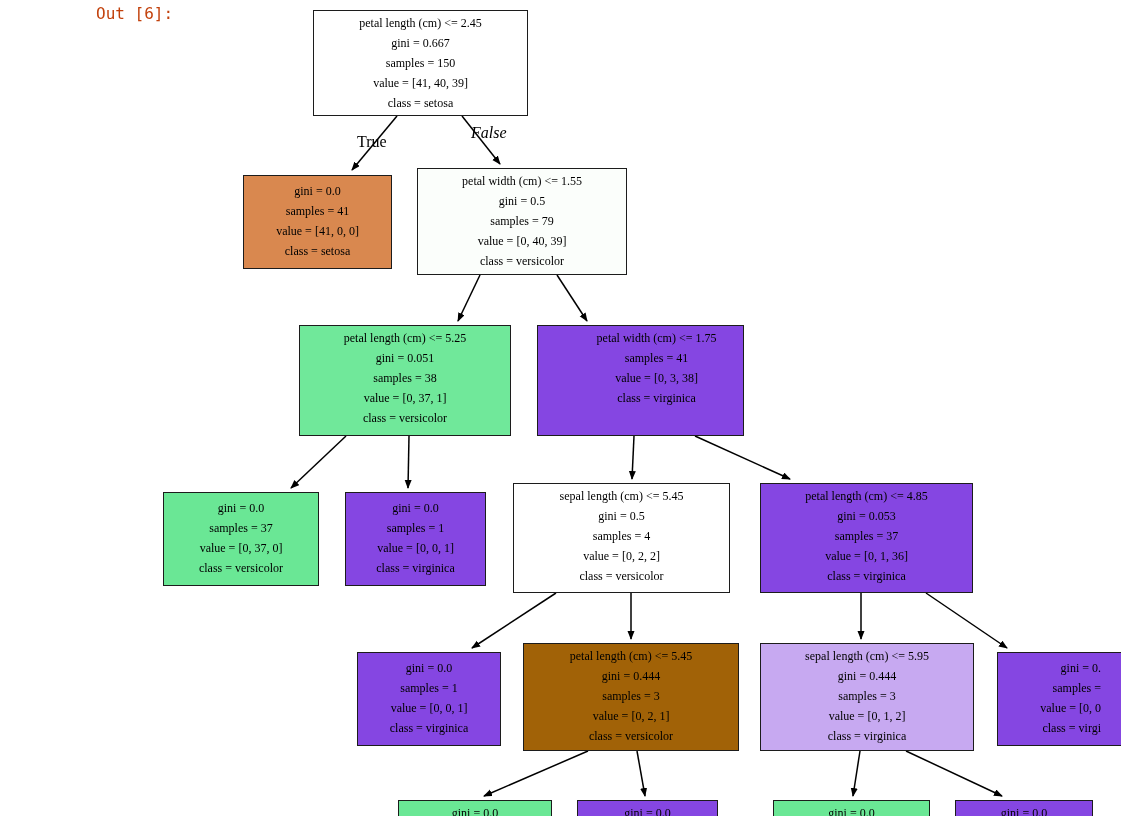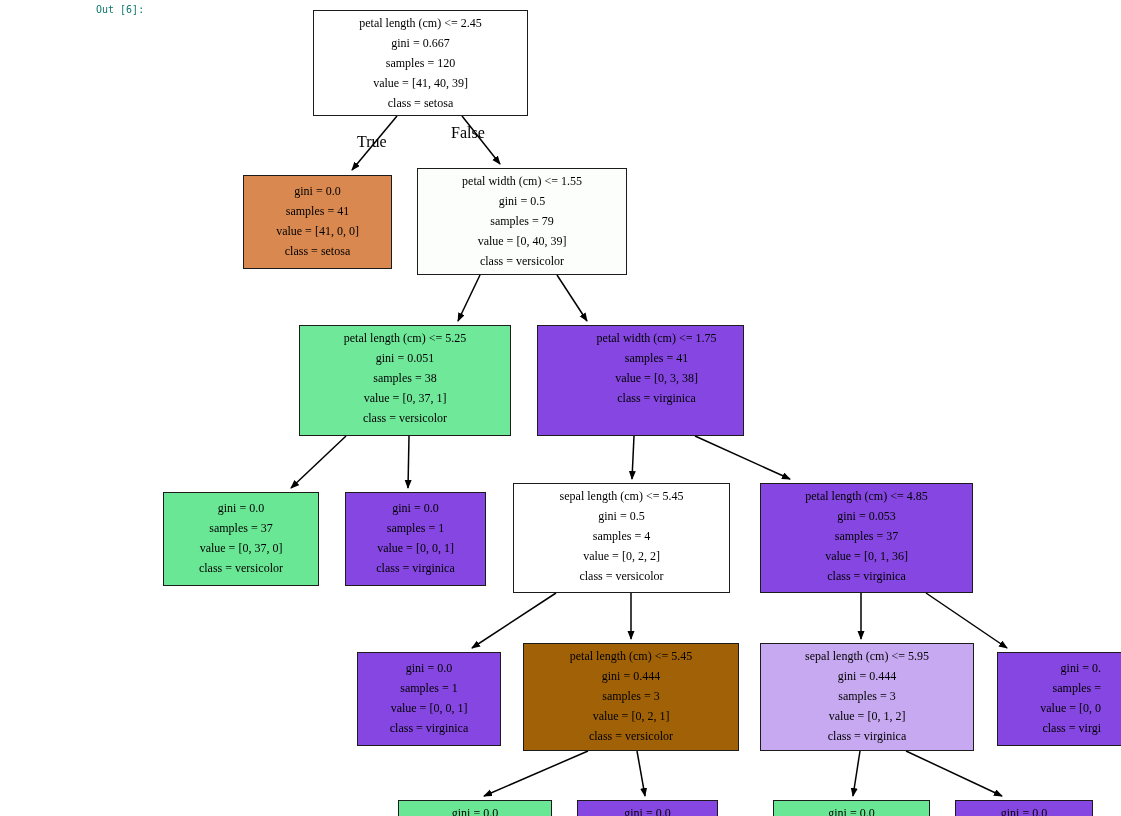--- a/index.html
+++ b/index.html
@@ -3,21 +3,21 @@
 <meta charset="utf-8">
 <style>
   html,body{margin:0;padding:0;}
   body{
     width:1121px;height:816px;overflow:hidden;position:relative;
     background:#ffffff;font-family:"Liberation Serif", serif;
   }
   .canvas{position:absolute;left:0;top:0;width:1121px;height:816px;}
   .out-label{
     position:absolute;left:96px;top:4px;
-    font-family:"DejaVu Sans Mono", monospace;font-size:10px;color:#0f766e;
+    font-family:"DejaVu Sans Mono", monospace;font-size:16px;color:#c2410c;
     white-space:pre;
   }
   svg.edges{position:absolute;left:0;top:0;}
   .node{
     position:absolute;border:1.5px solid #1c1c1c;box-sizing:border-box;
     text-align:center;color:#000;font-size:12px;line-height:20px;
     padding-top:2px;overflow:hidden;white-space:nowrap;
   }
   .nline{height:20px;}
   .n-white{background:#ffffff;}
@@ -59,26 +59,26 @@
       <line x1="861" y1="593" x2="861" y2="639" marker-end="url(#arrow)"></line>
       <line x1="926" y1="593" x2="1007" y2="648" marker-end="url(#arrow)"></line>
       <line x1="588" y1="751" x2="484" y2="796" marker-end="url(#arrow)"></line>
       <line x1="637" y1="751" x2="645" y2="796" marker-end="url(#arrow)"></line>
       <line x1="860" y1="751" x2="853" y2="796" marker-end="url(#arrow)"></line>
       <line x1="906" y1="751" x2="1002" y2="796" marker-end="url(#arrow)"></line>
     </g>
   </svg>
 
   <div class="edge-label" style="left:325px;top:133px;margin-left:32px;">True</div>
-  <div class="edge-label" style="left:451px;top:124px;">False</div>
+  <div class="edge-label" style="left:471px;top:124px;font-style:italic;">False</div>
 
   <div class="node n-white" style="left:313px;top:10px;width:215px;height:106px;">
       <div class="nline">petal length (cm) &lt;= 2.45</div>
       <div class="nline">gini = 0.667</div>
-      <div class="nline">samples = 120</div>
+      <div class="nline">samples = 150</div>
       <div class="nline">value = [41, 40, 39]</div>
       <div class="nline">class = setosa</div>
     </div>
 
   <div class="node n-orange leafpad" style="left:243px;top:175px;width:149px;height:94px;">
       <div class="nline">gini = 0.0</div>
       <div class="nline">samples = 41</div>
       <div class="nline">value = [41, 0, 0]</div>
       <div class="nline">class = setosa</div>
     </div>

